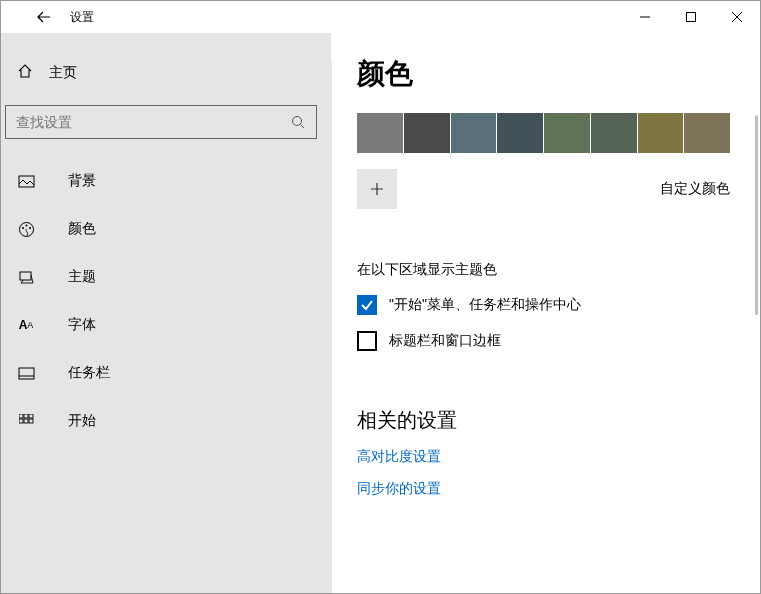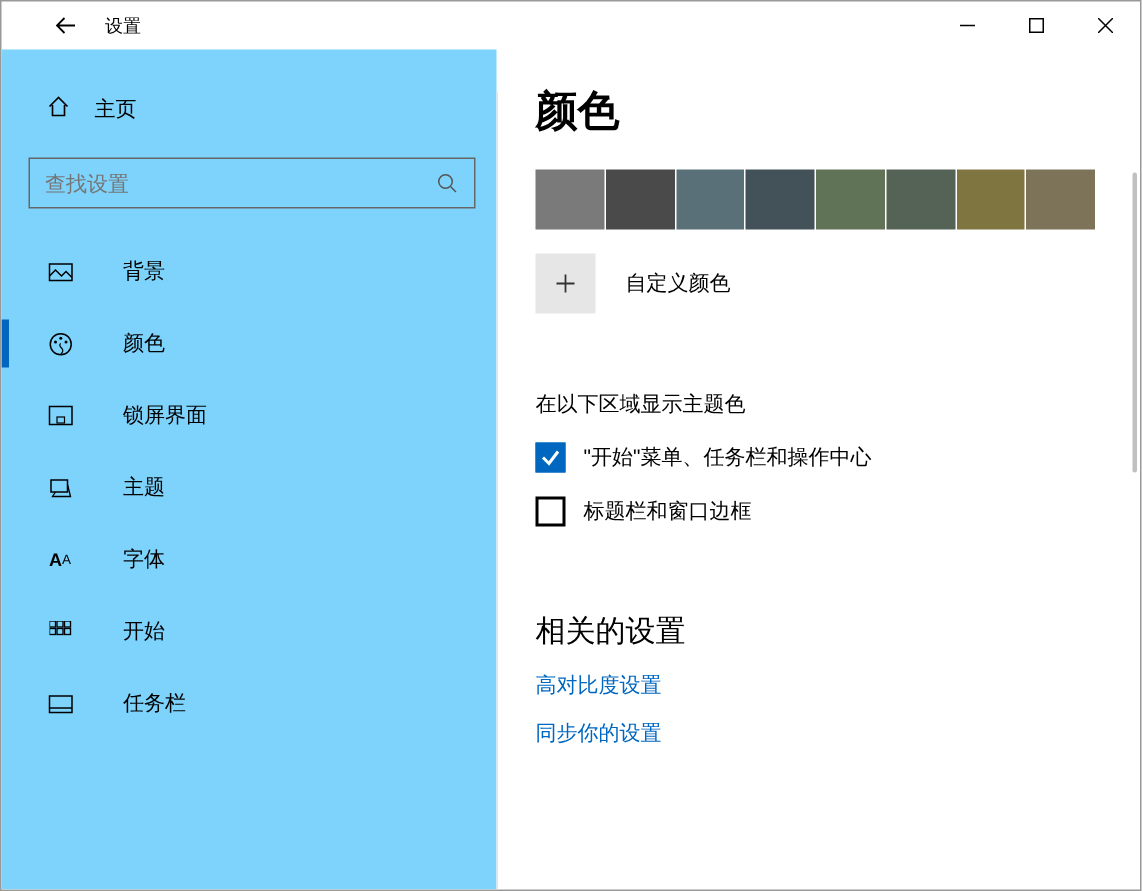--- a/index.html
+++ b/index.html
@@ -6,21 +6,21 @@
     body { width: 761px; height: 594px; background: #fff; border: 1px solid #999; overflow: hidden; position: relative; }
     
     .titlebar { height: 32px; display: flex; align-items: center; padding-left: 29px; }
     .titlebar-back { width: 28px; height: 28px; display: flex; align-items: center; justify-content: center; }
     .titlebar-title { font-size: 12px; margin-left: 12px; color: #000; }
     .titlebar-controls { margin-left: auto; display: flex; }
     .titlebar-btn { width: 46px; height: 32px; display: flex; align-items: center; justify-content: center; }
     
     .container { display: flex; height: calc(100% - 32px); }
     
-    .sidebar { width: 330px; padding-left: 18px; padding-right: 14px; background: #7dd3fc; }
+    .sidebar { width: 330px; padding-left: 4px; padding-right: 14px; background: #e5e5e5; }
     .home-row { display: flex; align-items: center; height: 40px; margin-top: 20px; margin-bottom: 12px; padding-left: 12px; gap: 16px; }
     .home-row .label { font-size: 14px; }
     
     .search-box { display: flex; align-items: center; height: 34px; border: 1px solid #666; padding: 0 10px; margin-bottom: 22px; }
     .search-input { flex: 1; border: none; outline: none; font-size: 14px; background: transparent; color: #555; }
     
     .section-title { font-size: 13px; font-weight: 600; padding-left: 0; margin-bottom: 24px; }
     
     .nav { display: flex; flex-direction: column; gap: 8px; }
     .nav-item { display: flex; align-items: center; height: 40px; padding-left: 12px; gap: 33px; position: relative; }
@@ -29,21 +29,21 @@
     .nav-item .label { font-size: 14px; }
     
     .divider { position: absolute; left: 330px; top: 60px; bottom: 0; width: 1px; background:#e6e6e6; }
     
     .main { flex: 1; padding: 22px 30px 0 26px; overflow: hidden; position: relative; }
     .page-title { font-size: 28px; font-weight: 600; margin-bottom: 20px; }
     
     .swatches { display: flex; gap: 1px; margin-bottom: 16px; }
     .swatch { width: 46px; height: 40px; }
     
-    .custom-row { display: flex; align-items: center; gap: 20px; margin-bottom: 52px; }
+    .custom-row { display: flex; align-items: center; gap: 20px; margin-bottom: 52px; justify-content: space-between; }
     .custom-tile { width: 40px; height: 40px; background: #e6e6e6; display: flex; align-items: center; justify-content: center; font-size: 18px; color: #333; }
     .custom-label { font-size: 14px; }
     
     .subheading { font-size: 14px; margin-bottom: 16px; }
     
     .checkbox-row { display: flex; align-items: center; gap: 12px; margin-bottom: 16px; }
     .checkbox { width: 20px; height: 20px; border: 2px solid #000; display: flex; align-items: center; justify-content: center; }
     .checkbox.checked { background: #0067c0; border-color: #0067c0; }
     .checkbox-label { font-size: 14px; }
     
@@ -123,63 +123,54 @@
               <circle cx="8.5" cy="4.5" r="1" fill="#000"></circle>
               <circle cx="12" cy="7" r="1" fill="#000"></circle>
               <path d="M8.5 15 Q11 13 9 11 Q7 9 8.5 8" stroke="#000" stroke-width="0.8" fill="none"></path>
             </svg>
           </span>
         <span class="label">颜色</span>
       </div>
       <div class="nav-item">
         <span class="icon">
             <svg width="17" height="17" viewBox="0 0 17 17">
-              <rect x="1" y="2" width="15" height="12" stroke="#000" fill="none"></rect>
-              <rect x="6" y="9" width="5" height="4" stroke="#000" stroke-width="0.8" fill="none"></rect>
-            </svg>
-          </span>
-        <span class="label">锁屏界面</span>
-      </div>
-      <div class="nav-item">
-        <span class="icon">
-            <svg width="17" height="17" viewBox="0 0 17 17">
               <rect x="2" y="3" width="11" height="8" stroke="#000" fill="none"></rect>
               <path d="M5 11 L3 14 L15 14 L13 6" stroke="#000" stroke-width="0.9" fill="none"></path>
             </svg>
           </span>
         <span class="label">主题</span>
       </div>
       <div class="nav-item">
         <span class="icon">
             <span style="font-size:12px;font-weight:600">A</span>
             <span style="font-size:9px">A</span>
           </span>
         <span class="label">字体</span>
+      </div>
+      <div class="nav-item">
+        <span class="icon">
+            <svg width="17" height="17" viewBox="0 0 17 17">
+              <rect x="1" y="3" width="15" height="11" stroke="#000" fill="none"></rect>
+              <line x1="1" y1="11" x2="16" y2="11" stroke="#000"></line>
+            </svg>
+          </span>
+        <span class="label">任务栏</span>
       </div>
       <div class="nav-item">
         <span class="icon">
             <svg width="15" height="15" viewBox="0 0 15 15">
               <rect x="0" y="0" width="4" height="4" fill="none" stroke="#000" stroke-width="0.9"></rect>
               <rect x="5" y="0" width="4" height="4" fill="none" stroke="#000" stroke-width="0.9"></rect>
               <rect x="10" y="0" width="4" height="4" fill="none" stroke="#000" stroke-width="0.9"></rect>
               <rect x="0" y="5" width="4" height="4" fill="none" stroke="#000" stroke-width="0.9"></rect>
               <rect x="5" y="5" width="4" height="4" fill="none" stroke="#000" stroke-width="0.9"></rect>
               <rect x="10" y="5" width="4" height="4" fill="none" stroke="#000" stroke-width="0.9"></rect>
             </svg>
           </span>
         <span class="label">开始</span>
-      </div>
-      <div class="nav-item">
-        <span class="icon">
-            <svg width="17" height="17" viewBox="0 0 17 17">
-              <rect x="1" y="3" width="15" height="11" stroke="#000" fill="none"></rect>
-              <line x1="1" y1="11" x2="16" y2="11" stroke="#000"></line>
-            </svg>
-          </span>
-        <span class="label">任务栏</span>
       </div>
     </div>
   </div>
 
   <div class="divider"></div>
 
   <div class="main">
     <div class="page-title">颜色</div>
 
     <div class="swatches" id="swatches">

